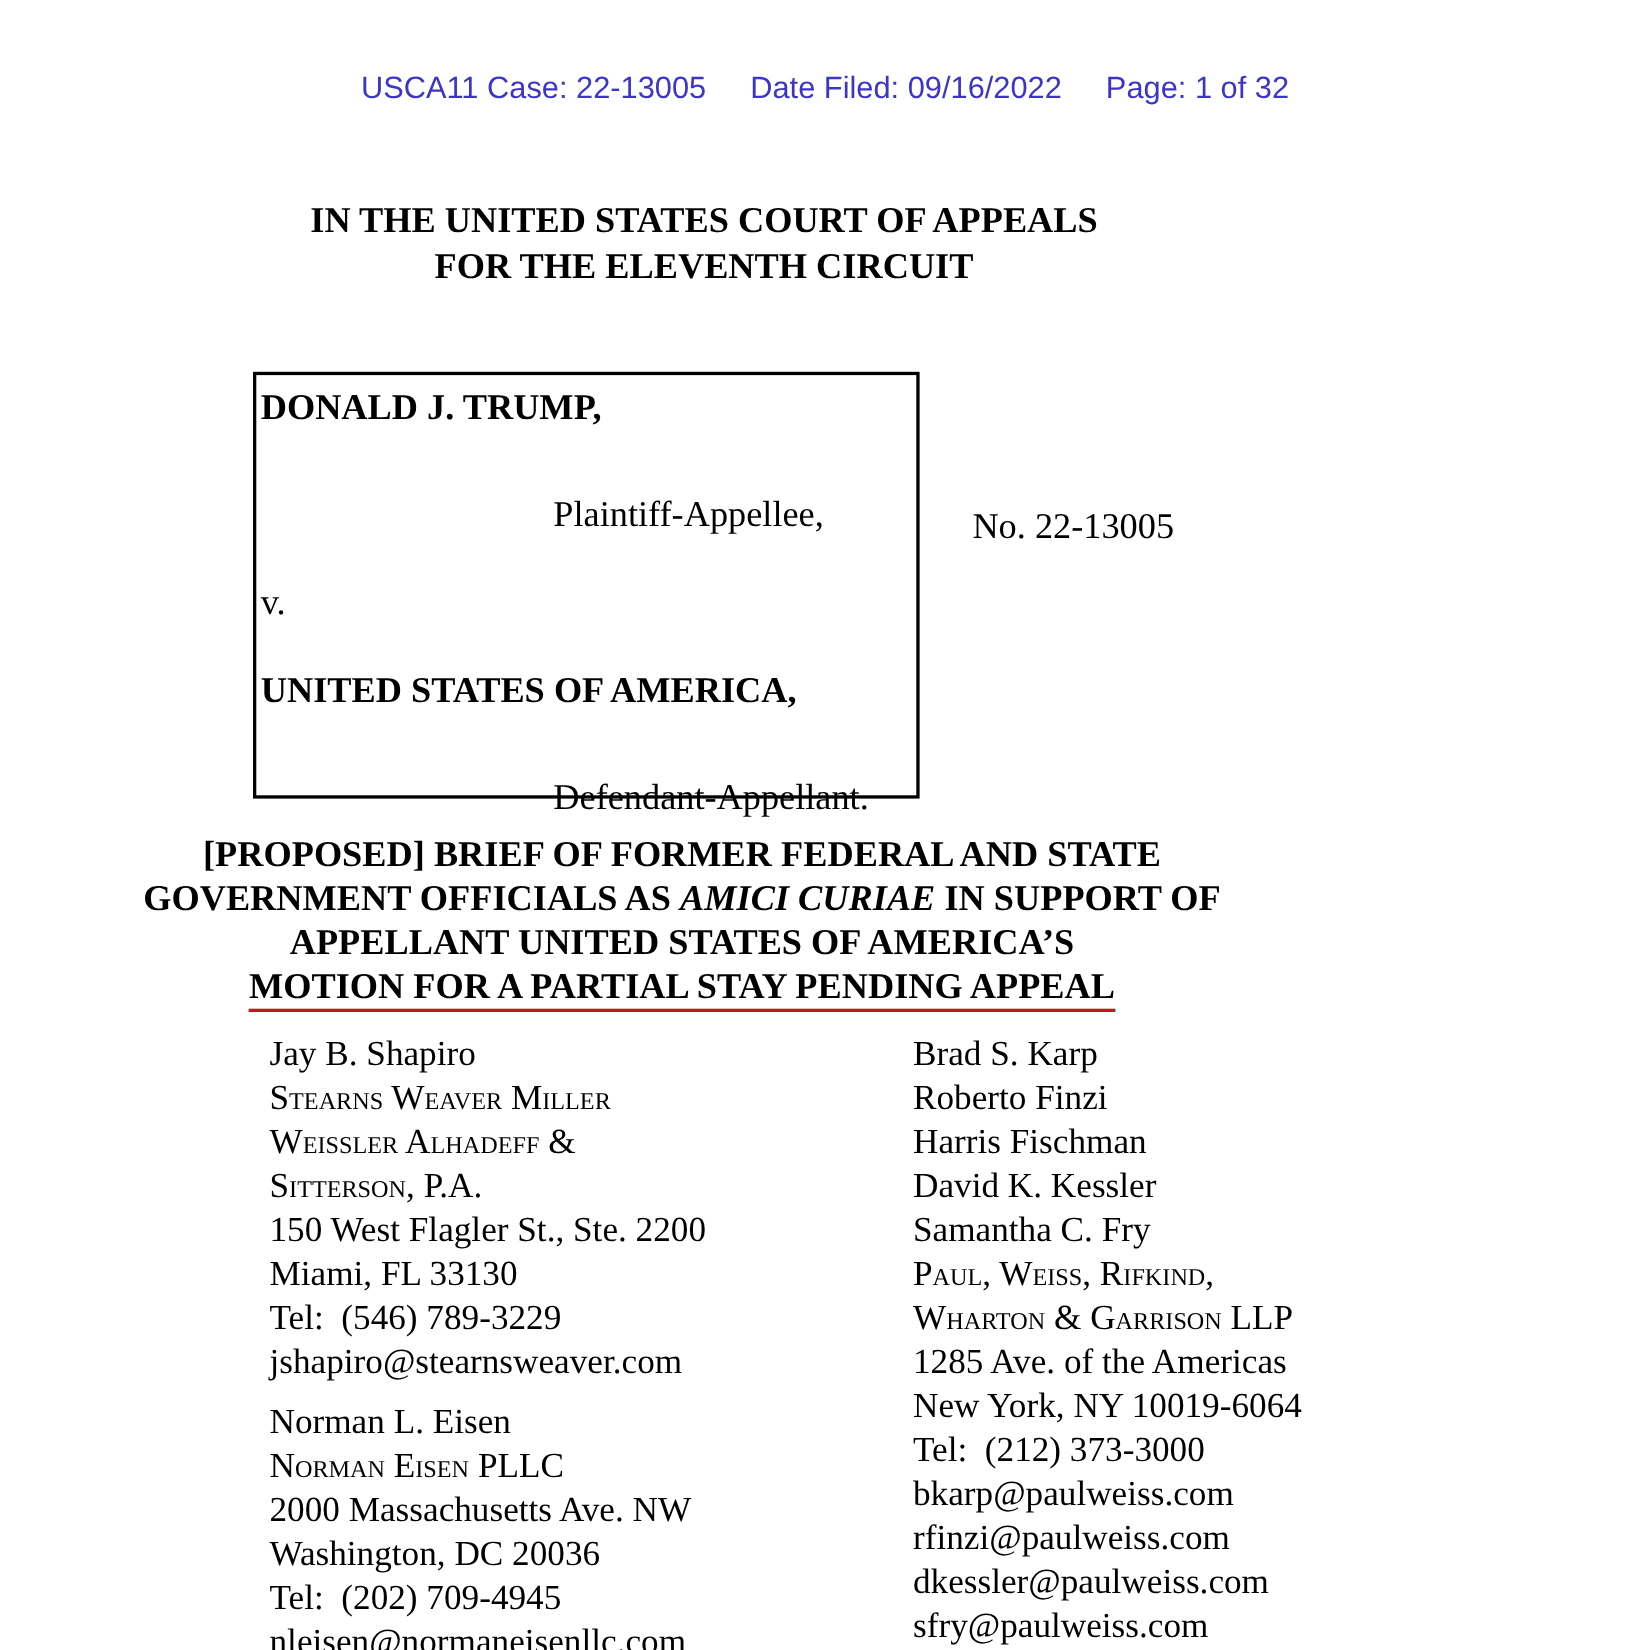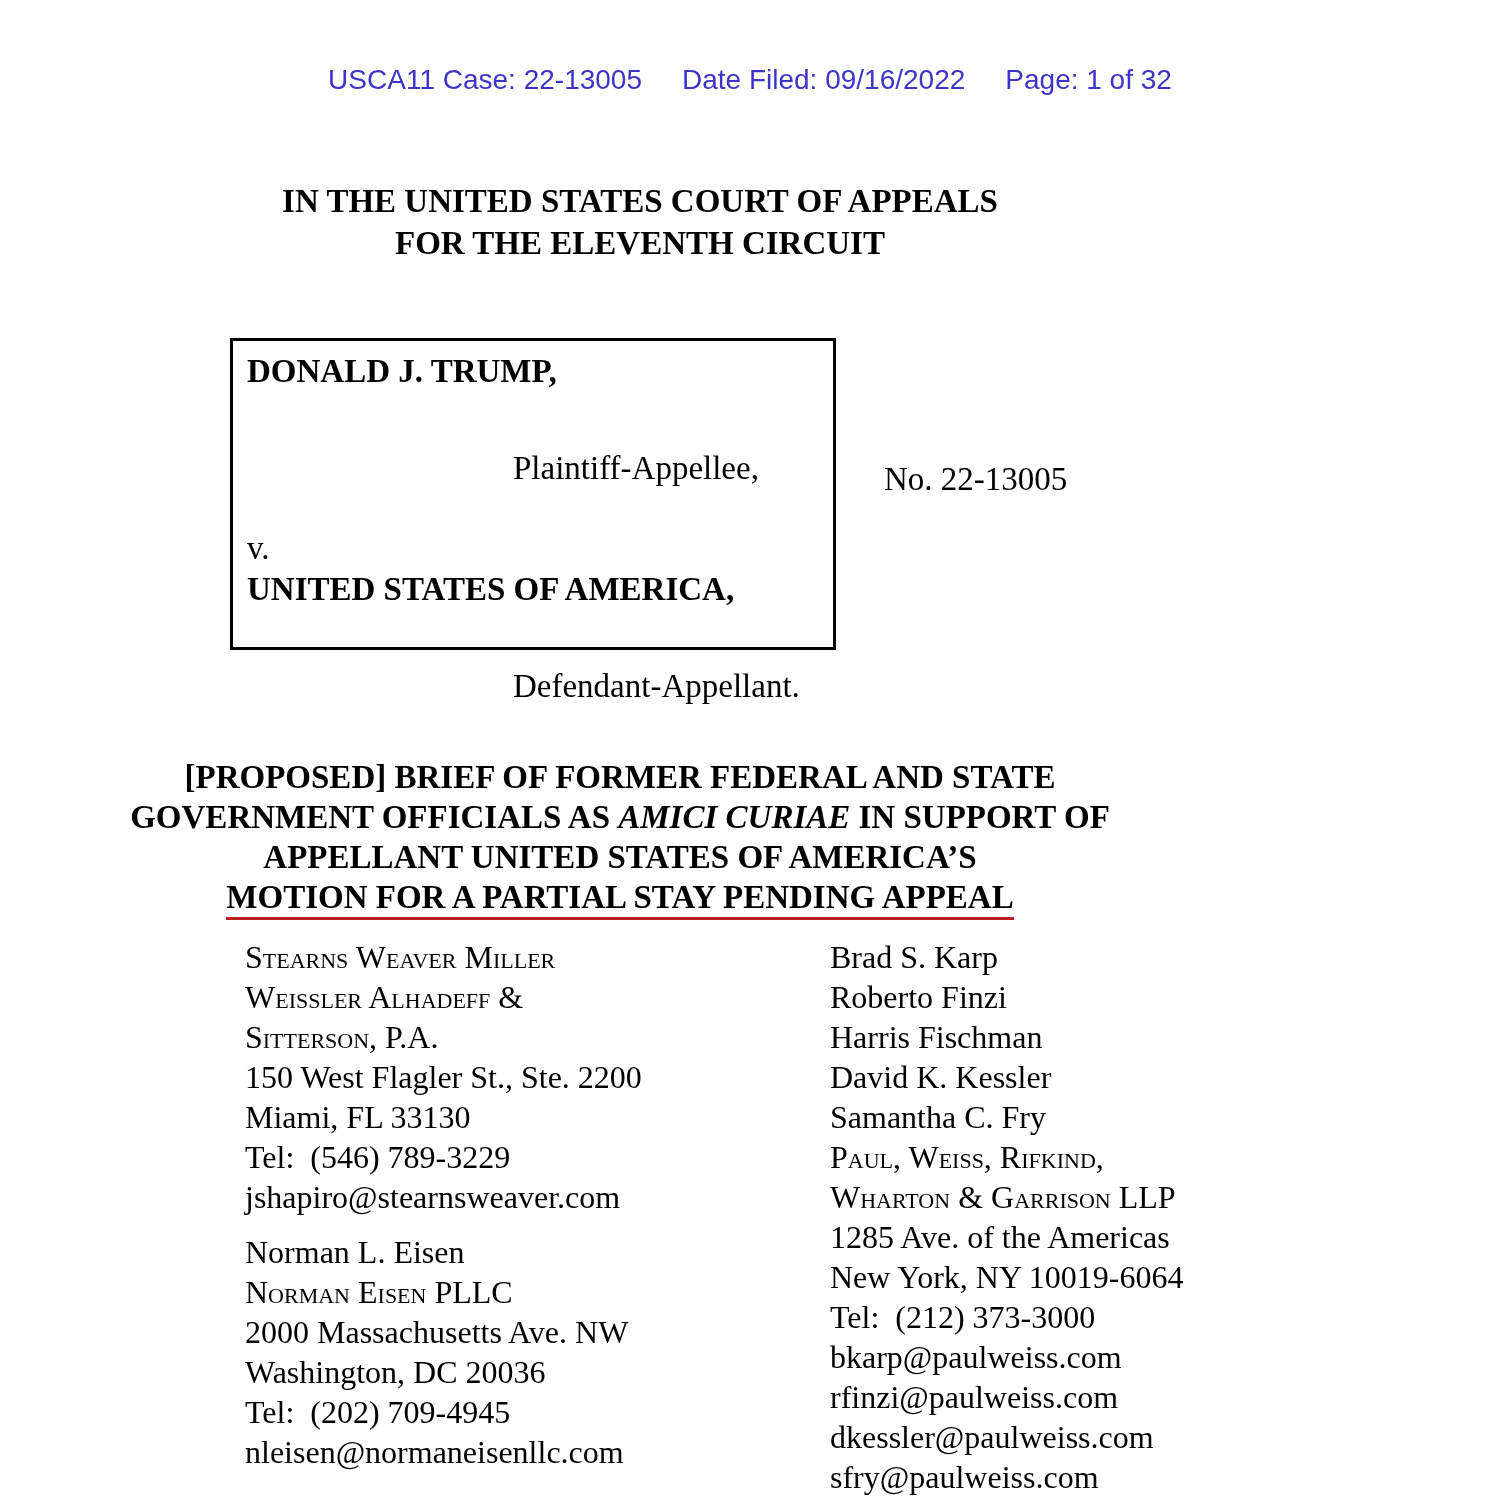--- a/index.html
+++ b/index.html
@@ -22,30 +22,30 @@
     position: absolute;
     top: 180px; left: 0; width: 1280px;
     text-align: center;
     font-weight: bold;
     font-size: 33px;
     line-height: 42px;
   }
   .caption-box {
     position: absolute;
     left: 230px; top: 338px;
-    width: 606px; height: 312px;
+    width: 606px; height: 388px;
     border: 3px solid #000000;
-    padding: 10px 14px;
+    padding: 10px 4px;
     font-size: 33px;
     line-height: 41px;
   }
   .caption-box .party-name { font-weight: bold; }
   .caption-box .role { margin-top: 56px; padding-left: 266px; }
   .caption-box .versus { margin-top: 39px; }
-  .caption-box .party-name.second { }
+  .caption-box .party-name.second { margin-top: 39px; }
   .case-number {
     position: absolute;
     left: 884px; top: 461px;
     font-size: 33px;
   }
   .brief-title {
     position: absolute;
     top: 757px; left: 4px; width: 1232px;
     text-align: center;
     font-weight: bold;
@@ -97,20 +97,21 @@
 
 <div class="brief-title">
   <div>[PROPOSED] BRIEF OF FORMER FEDERAL AND STATE</div>
   <div><span>GOVERNMENT OFFICIALS AS </span><span class="ital">AMICI CURIAE</span><span> IN SUPPORT OF</span></div>
   <div>APPELLANT UNITED STATES OF AMERICA’S</div>
   <div><span class="underlined">MOTION FOR A PARTIAL STAY PENDING APPEAL</span></div>
 </div>
 
 <div class="counsel-col left" id="counsel-left">
     <div class="counsel-block">
+      <div class="line">Jay B. Shapiro</div>
       <div class="line sc">Stearns Weaver Miller</div>
       <div class="line sc">Weissler Alhadeff &amp;</div>
       <div class="line sc">Sitterson, P.A.</div>
       <div class="line">150 West Flagler St., Ste. 2200</div>
       <div class="line">Miami, FL 33130</div>
       <div class="line">Tel:  (546) 789-3229</div>
       <div class="line">jshapiro@stearnsweaver.com</div>
     </div>
     <div class="counsel-block">
       <div class="line">Norman L. Eisen</div>

